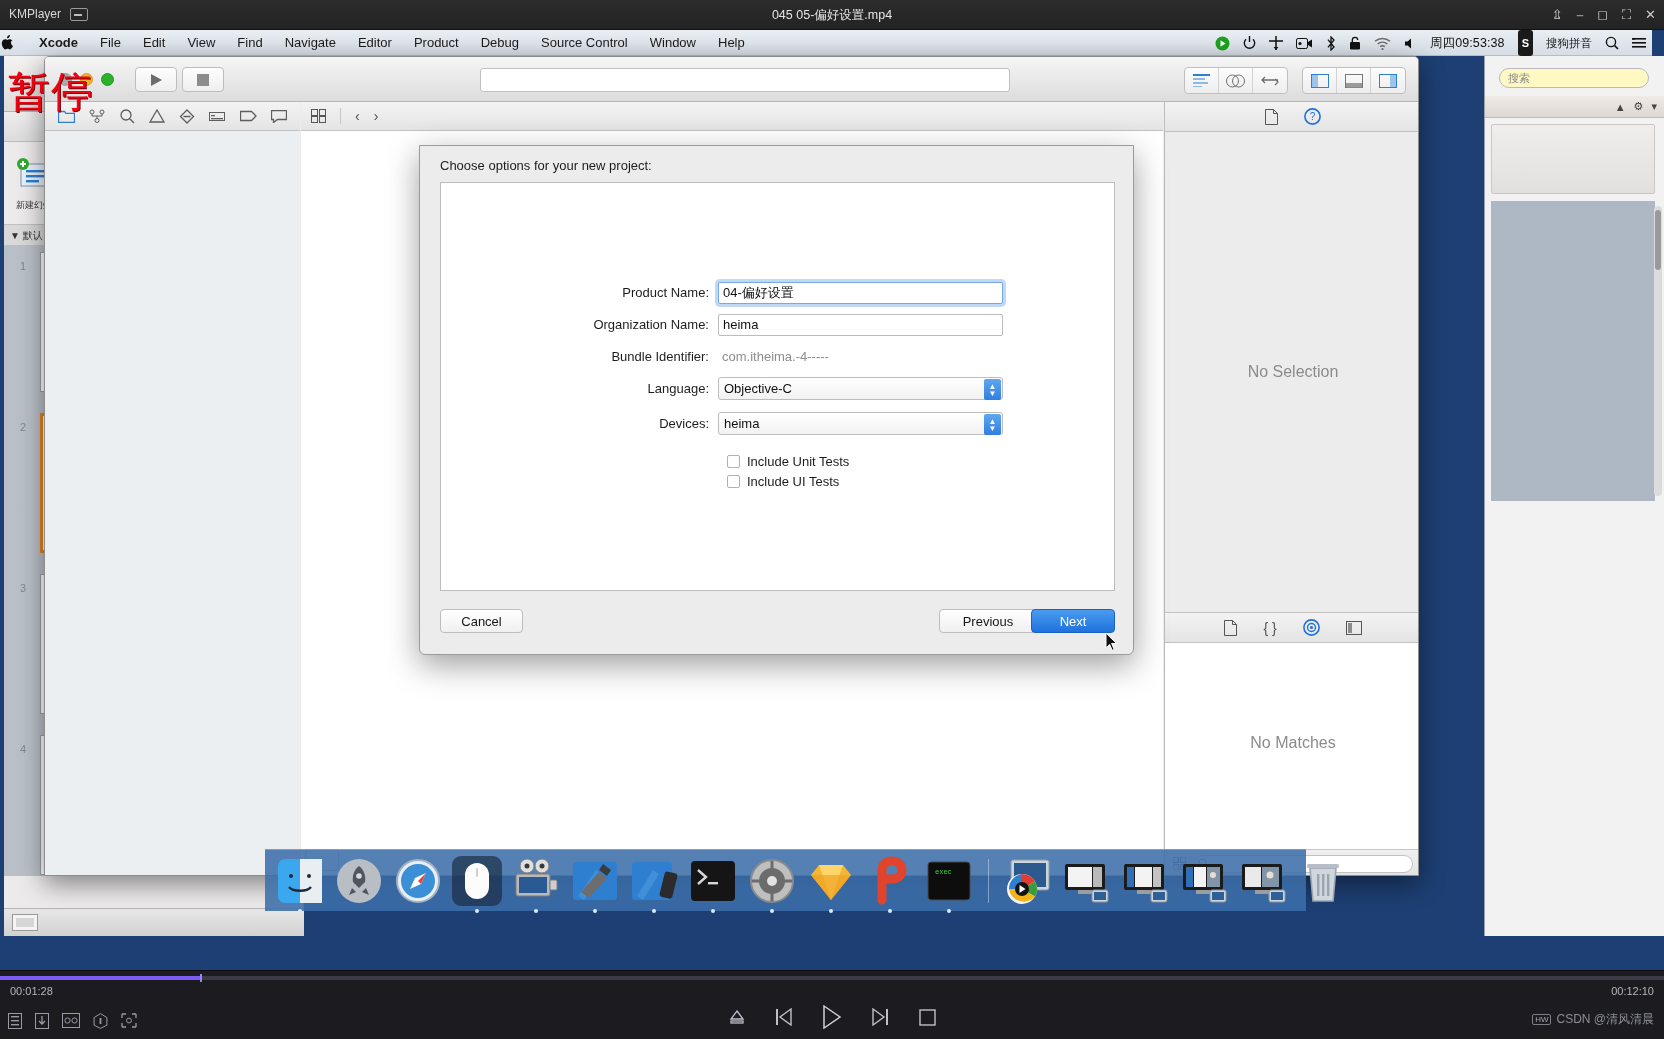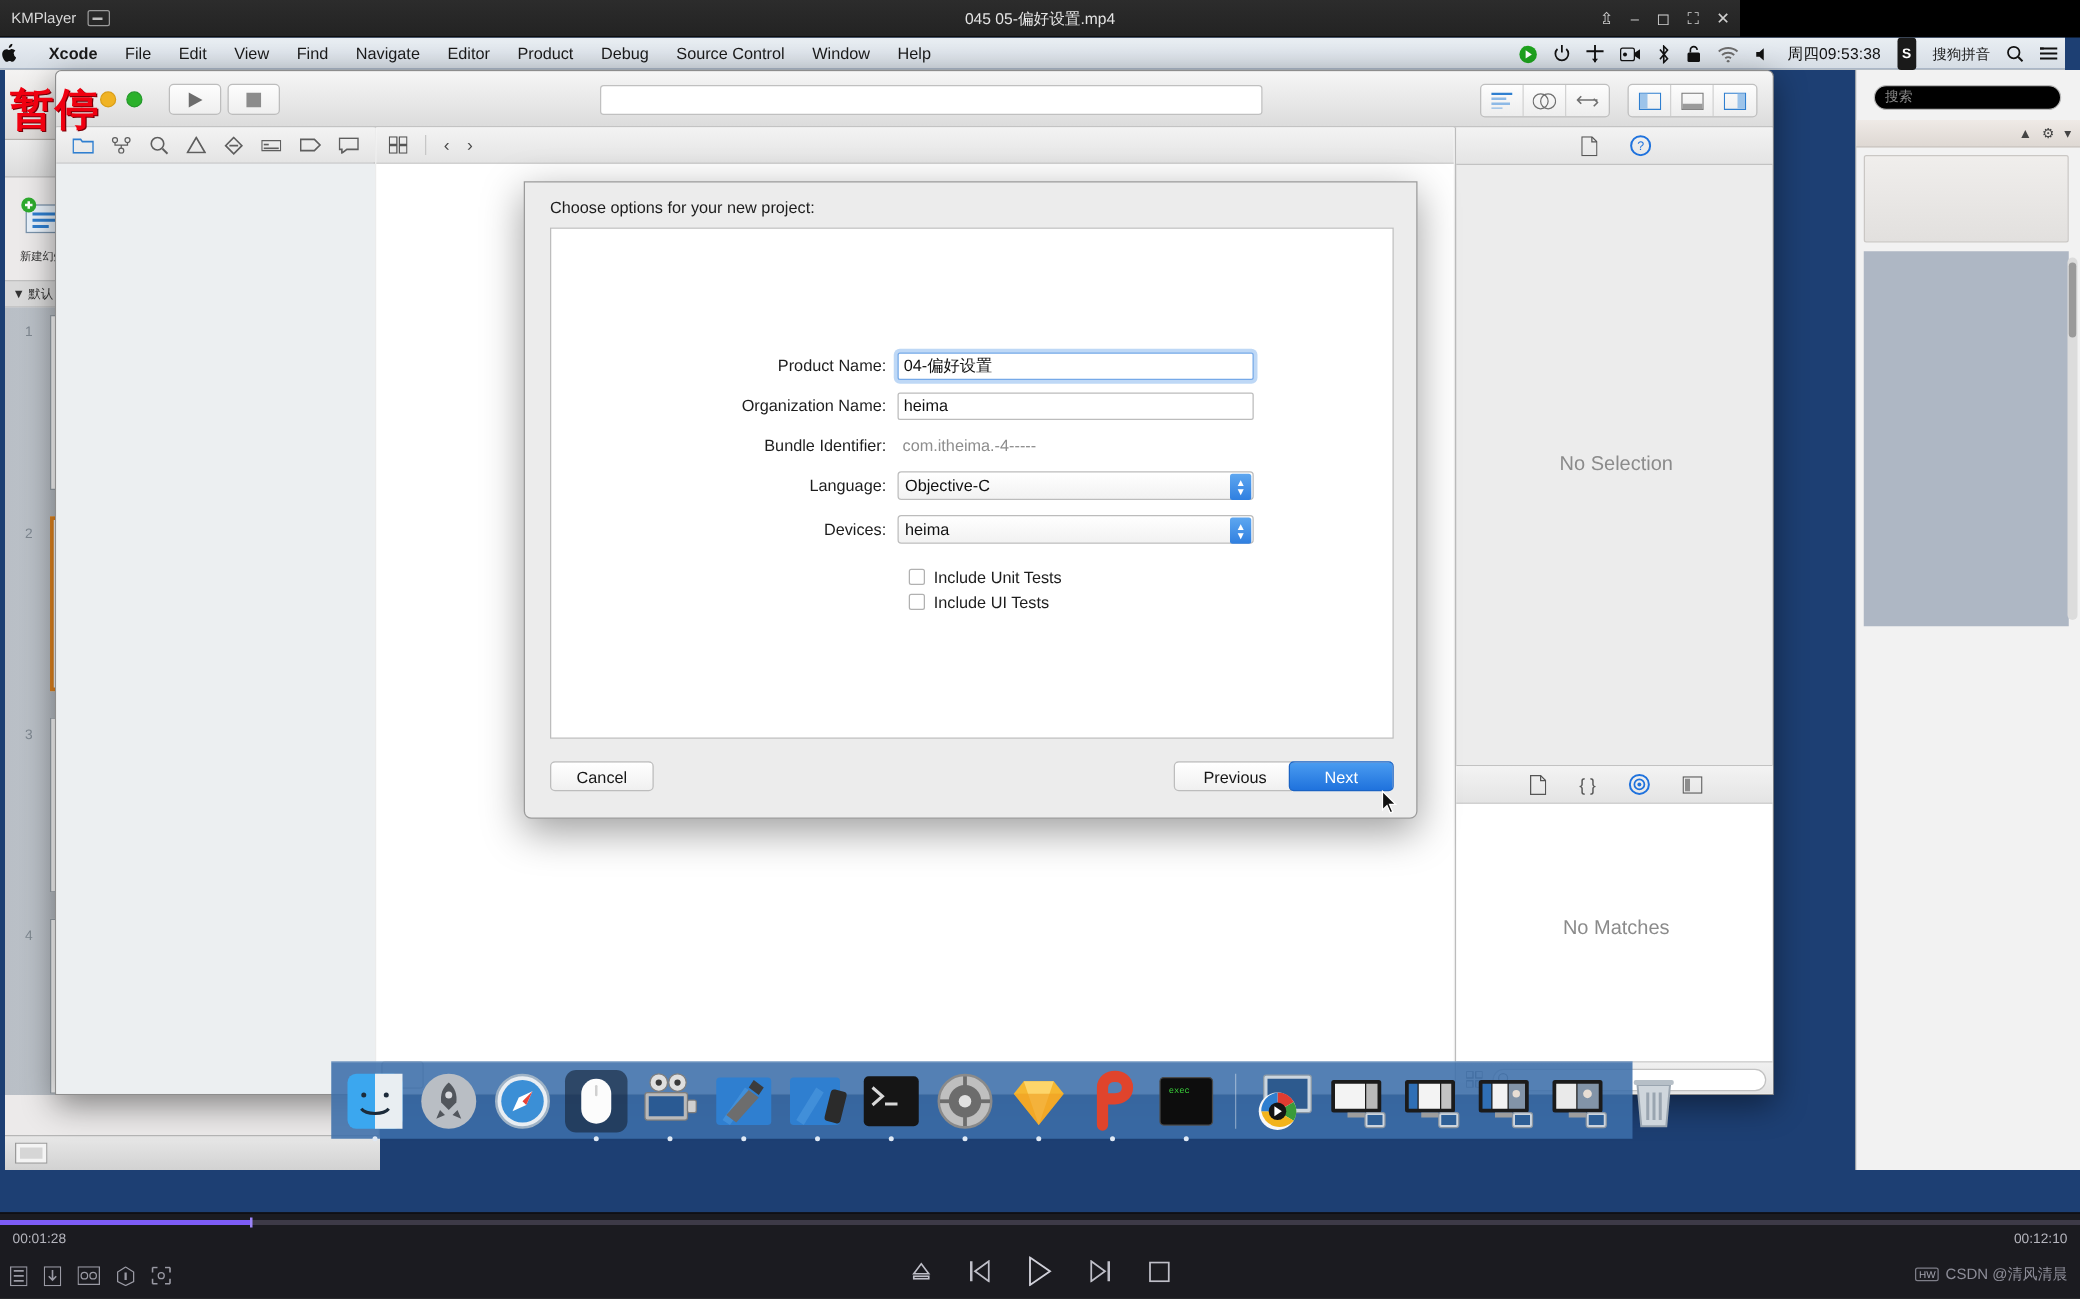--- a/index.html
+++ b/index.html
@@ -6,21 +6,21 @@
   html,body { width:1664px; height:1039px; overflow:hidden; }
   body {
     font-family: "Liberation Sans", sans-serif;
     background:#000;
     position:relative;
     -webkit-font-smoothing:antialiased;
   }
 
   
   #kmplayer-titlebar{
-    position:absolute; left:0; top:0; width:1392px; height:30px;
+    position:absolute; left:0; top:0; width:1664px; height:30px;
     background:linear-gradient(#2c2c2c,#232323);
     border-bottom:1px solid #111;
     color:#cfcfcf; font-size:12px;
   }
   #kmplayer-titlebar .app-name{ position:absolute; left:9px; top:7px; font-size:12px; color:#d8d8d8; }
   #kmplayer-titlebar .mini-box{
     position:absolute; left:70px; top:8px; width:18px; height:13px;
     border:1px solid #9a9a9a; border-radius:2px;
   }
   #kmplayer-titlebar .mini-box::after{
@@ -104,21 +104,21 @@
     background:linear-gradient(#e7e7e7,#d2d2d2); border-top:1px solid #b6b6b6;
   }
 
   
   #bg-app-right{
     position:absolute; right:0; top:26px; width:180px; height:880px;
     background:#f2f2f2; border-left:1px solid #9aa0a6;
   }
   #bg-app-right .search-pill{
     position:absolute; left:14px; top:12px; width:150px; height:20px;
-    background:#000000; border:1px solid #b9b9b9; border-radius:10px;
+    background:#fef9c3; border:1px solid #b9b9b9; border-radius:10px;
     font-size:11px; color:#888; line-height:19px; padding-left:8px;
   }
   #bg-app-right .bar2{
     position:absolute; left:0; top:40px; width:180px; height:22px;
     background:linear-gradient(#efeae6,#ded8d3); border-bottom:1px solid #c3bdb8;
     display:flex; align-items:center; justify-content:flex-end; gap:8px; padding-right:8px;
     font-size:11px; color:#444;
   }
   #bg-app-right .panel1{
     position:absolute; left:6px; top:68px; width:164px; height:70px;
@@ -333,21 +333,21 @@
   }
   .dock-dot{
     position:absolute; bottom:-7px; left:50%; margin-left:-2px;
     width:4px; height:4px; border-radius:50%; background:#dfe9f5;
   }
   .dock-sep{ width:1px; height:44px; background:rgba(255,255,255,.38); margin:0 5px; flex:0 0 auto; }
 
   
   #pause-overlay{
     position:absolute; left:8px; top:34px;
-    font-size:35px; font-weight:bold; color:#f00010;
+    font-size:42px; font-weight:normal; color:#f00010;
     font-family:"DejaVu Sans", sans-serif;
     text-shadow:1px 1px 0 #7a0008;
     letter-spacing:1px; z-index:60;
   }
 
   
   #player-bar{
     position:absolute; left:0; top:970px; width:1664px; height:69px;
     background:#1b1b20;
     border-top:1px solid #0d0d10;

